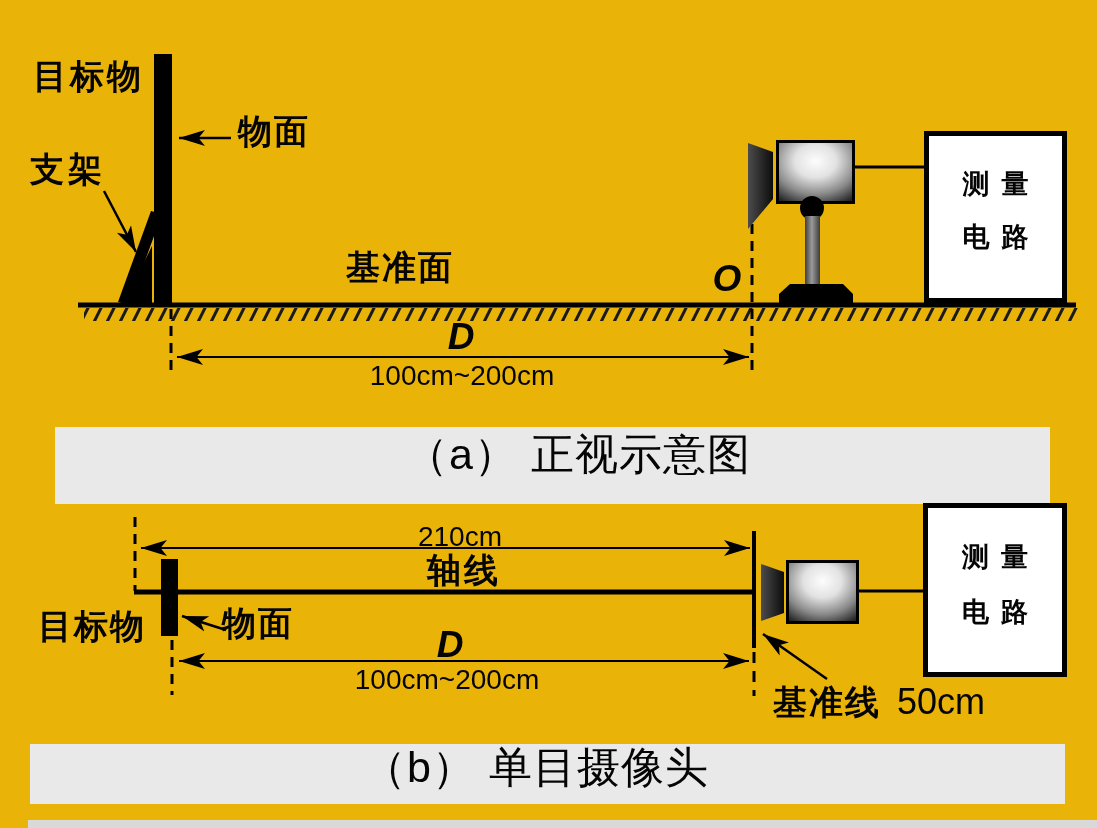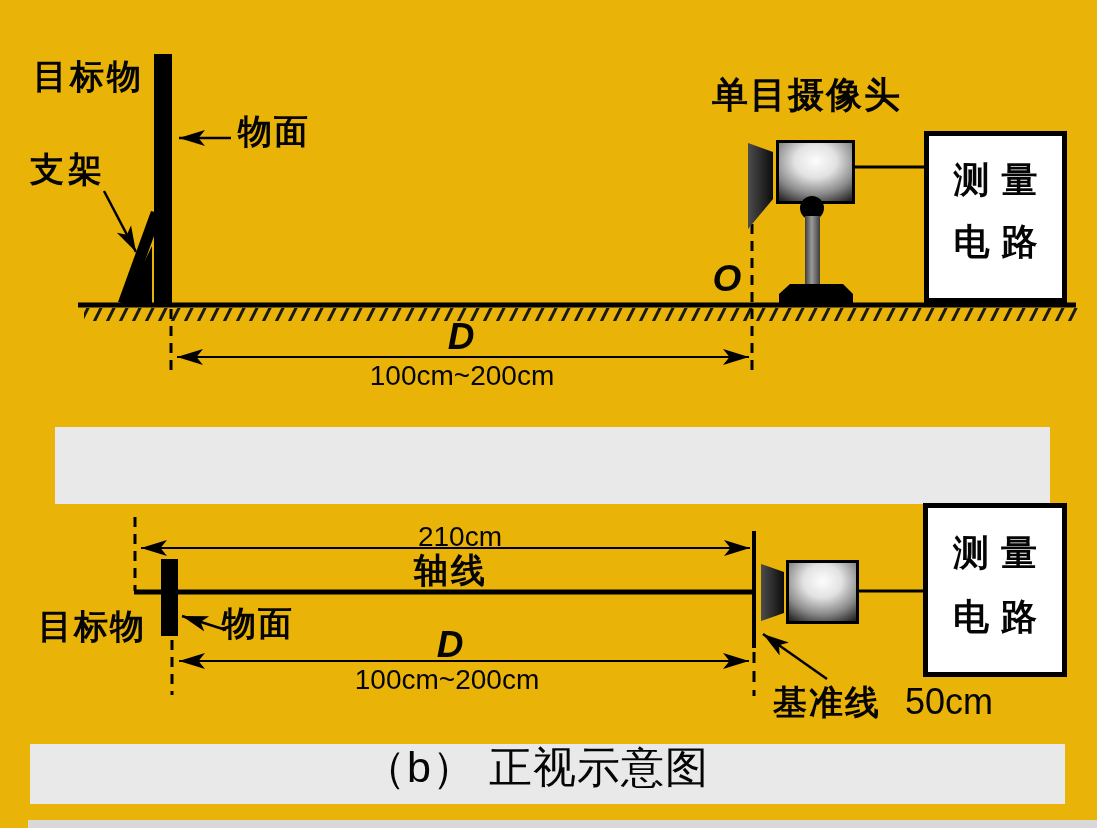--- a/index.html
+++ b/index.html
@@ -13,27 +13,27 @@
   .band-b{left:30px;top:744px;width:1035px;height:60px;}
   .strip-bottom{position:absolute;left:28px;top:820px;width:1069px;height:8px;background:#d9d9d9;}
   svg.fig{position:absolute;left:0;top:0;}
   .lbl{position:absolute;line-height:1;white-space:nowrap;font-size:34px;font-weight:600;letter-spacing:2px;}
   .ctr{transform:translateX(-50%);}
   .num{font-weight:400;letter-spacing:0;font-size:28px;}
   .sym{font-style:italic;font-weight:700;letter-spacing:0;font-size:37px;}
   .caption{font-size:43px;font-weight:400;letter-spacing:1px;}
   .boxtext{
     position:absolute;display:flex;flex-direction:column;align-items:center;
-    justify-content:center;font-size:36px;font-weight:600;letter-spacing:12px;
+    justify-content:center;font-size:27px;font-weight:600;letter-spacing:12px;
     text-indent:12px;line-height:1;
   }
   .boxtext-a{left:924px;top:131px;width:143px;height:172px;gap:26px;padding-bottom:12px;}
   .boxtext-b{left:923px;top:503px;width:144px;height:174px;gap:28px;padding-bottom:10px;}
   .baseline-lbl{left:773px;top:684px;}
-  .baseline-lbl .val{font-weight:400;letter-spacing:0;font-size:36px;margin-left:24px;}
+  .baseline-lbl .val{font-weight:400;letter-spacing:0;font-size:36px;margin-left:16px;}
 </style>
 </head>
 <body>
 
 <div class="stage">
 
   <div class="band band-a"></div>
   <div class="band band-b"></div>
   <div class="strip-bottom"></div>
 
@@ -99,37 +99,38 @@
     <polygon points="761,564 784,572 784,613 761,621" fill="url(#lensG)"></polygon>
     <rect x="787.5" y="561.5" width="70" height="61" fill="url(#bodyG)" stroke="#000" stroke-width="3"></rect>
     <line x1="857" y1="591" x2="923" y2="591" stroke="#000" stroke-width="3"></line>
     <rect x="925.5" y="505.5" width="139" height="169" fill="#fff" stroke="#000" stroke-width="5"></rect>
     <line x1="827" y1="679" x2="763" y2="634" stroke="#000" stroke-width="2.5" marker-end="url(#ah)"></line>
   </svg>
 
   <div class="lbl" style="left:33px;top:59px;letter-spacing:3px;">目标物</div>
   <div class="lbl" style="left:30px;top:152px;letter-spacing:4px;text-align:right;">支架</div>
   <div class="lbl" style="left:238px;top:114px;">物面</div>
-  <div class="lbl" style="left:712px;top:77px;font-size:36px;">单目摄像头</div>
+  <div class="lbl ctr" style="left:400px;top:250px;">基准面</div>
   <div class="lbl sym ctr" style="left:727px;top:260px;">O</div>
   <div class="lbl sym ctr" style="left:461px;top:318px;">D</div>
   <div class="lbl num ctr" style="left:462px;top:362px;">100cm~200cm</div>
   <div class="boxtext boxtext-a">
     <span>测量</span>
     <span>电路</span>
   </div>
+  <div class="lbl caption ctr" style="left:578px;top:433px;">（a） 正视示意图</div>
 
   <div class="lbl num ctr" style="left:460px;top:523px;">210cm</div>
-  <div class="lbl ctr" style="left:451px;top:553px;letter-spacing:3px;">轴线</div>
+  <div class="lbl ctr" style="left:464px;top:553px;letter-spacing:3px;">轴线</div>
   <div class="lbl" style="left:38px;top:609px;">目标物</div>
   <div class="lbl" style="left:222px;top:606px;">物面</div>
   <div class="lbl sym ctr" style="left:450px;top:626px;">D</div>
   <div class="lbl num ctr" style="left:447px;top:666px;">100cm~200cm</div>
   <div class="lbl baseline-lbl">
     <span>基准线</span><span class="val">50cm</span>
   </div>
   <div class="boxtext boxtext-b">
     <span>测量</span>
     <span>电路</span>
   </div>
-  <div class="lbl caption ctr" style="left:536px;top:746px;">（b） 正视示意图</div>
+  <div class="lbl caption ctr" style="left:536px;top:746px;">（b） 单目摄像头</div>
 
 </div>
 
 </body></html>

